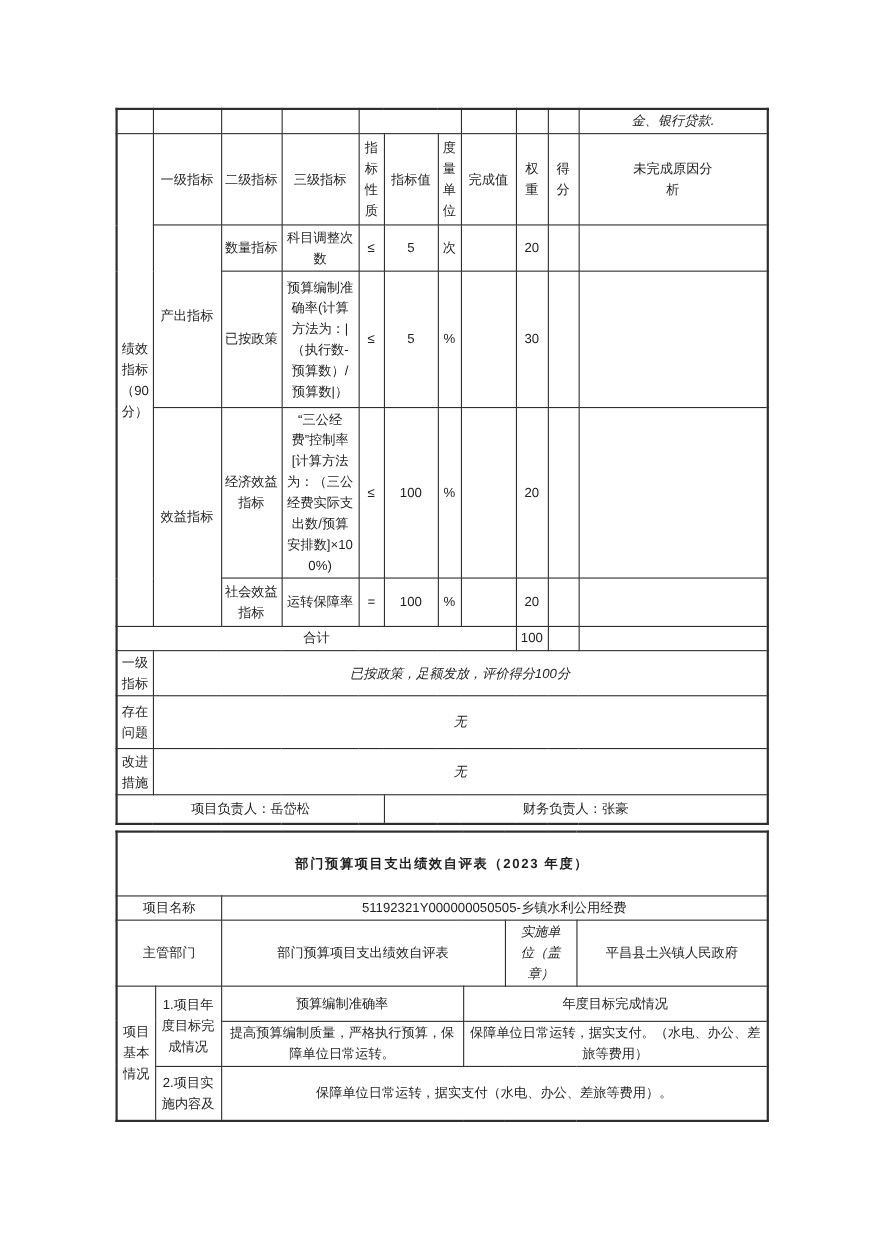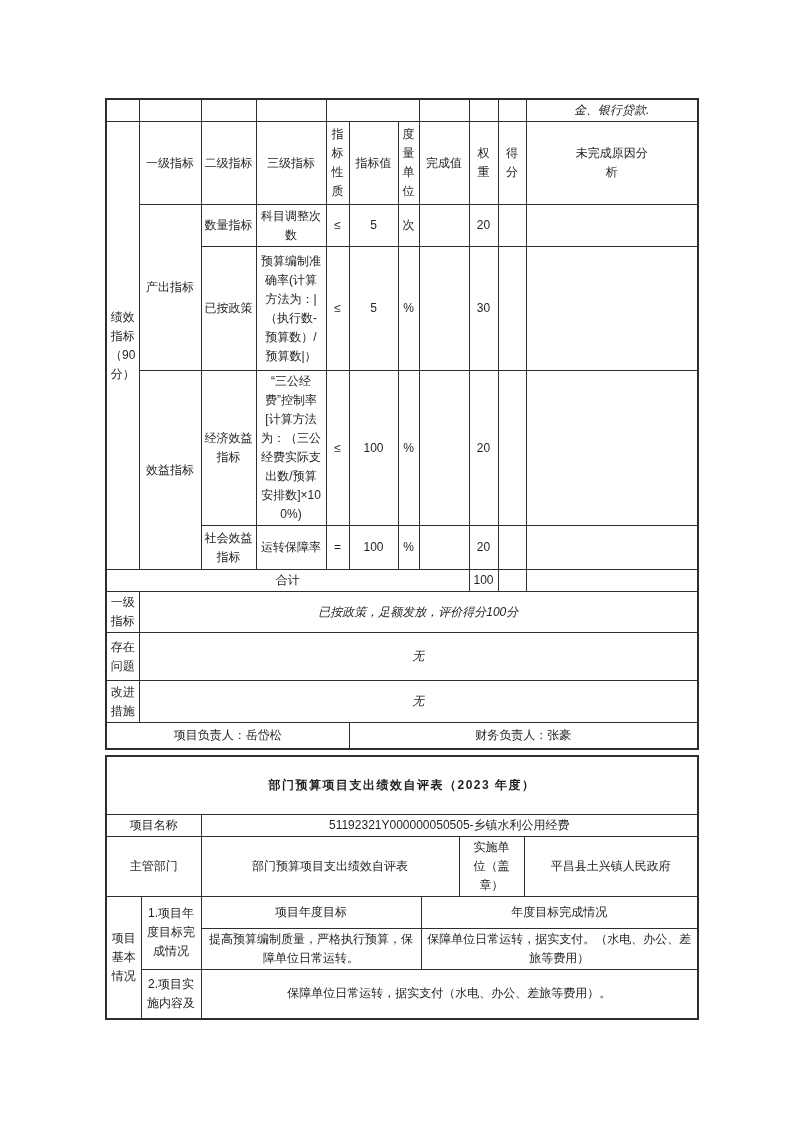--- a/index.html
+++ b/index.html
@@ -34,21 +34,21 @@
   }
   .lft  { text-align: left; padding: 1px 7px; }
   .ital { font-style: italic; }
   .np   { padding: 1px 0; }          
   .c3   { padding: 1px 5px; }        
   .vh   { padding: 1px 0; }          
   .wl   { padding: 1px 8px; }        
   .grp  { padding: 1px 2px; }        
   .ttl  { font-size: 20px; font-weight: bold; letter-spacing: 1.5px; }
   .inner78 { width: 78px; margin: 16px auto; }
-  .inner40 { width: 40px; margin: 0 auto; }
+  .inner40 { width: 40px; margin: 0 auto; font-style: italic; }
   .pagenum {
     position: absolute;
     top: 1031px; left: 0; width: 100%;
     text-align: right;
     font-size: 11px;
     color: #3c3c3c;
     margin-left: 29px;
   }
 </style>
 </head>
@@ -204,21 +204,21 @@
       <td colspan="2" class="lft">部门预算项目支出绩效自评表</td>
       <td class="np">
             <div class="inner40">实施单位（盖章）</div>
           </td>
       <td>平昌县土兴镇人民政府</td>
     </tr>
 
     <tr style="height:32px">
       <td rowspan="3" class="grp">项目基本情况</td>
       <td rowspan="2" class="lft" style="padding:1px 4px">1.项目年度目标完成情况</td>
-      <td>项目年度目标</td>
+      <td>预算编制准确率</td>
       <td colspan="3">年度目标完成情况</td>
     </tr>
 
     <tr style="height:38px">
       <td class="lft">提高预算编制质量，严格执行预算，保障单位日常运转。</td>
       <td colspan="3" class="lft">保障单位日常运转，据实支付。（水电、办公、差旅等费用）</td>
     </tr>
 
     <tr style="height:50px">
       <td class="lft" style="padding:1px 4px">2.项目实施内容及</td>

